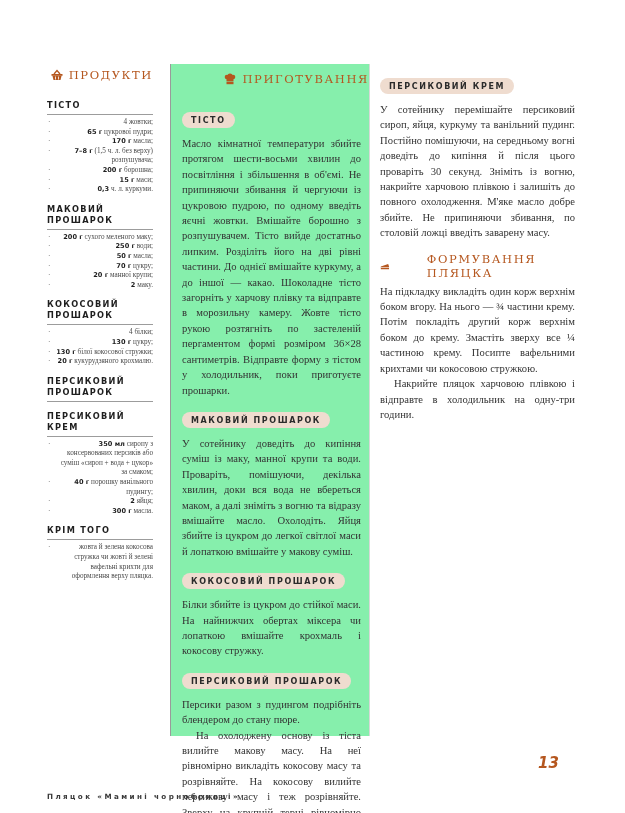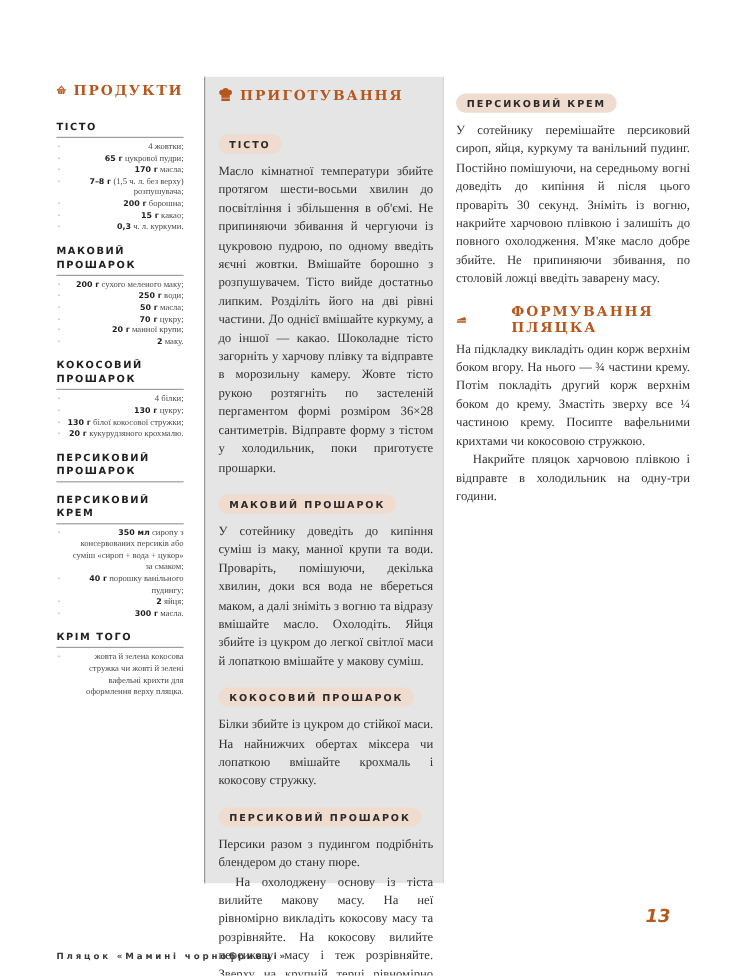--- a/index.html
+++ b/index.html
@@ -5,30 +5,31 @@
     html, body { margin: 0; padding: 0; }
     body {
       width: 625px; height: 813px; background: #ffffff; position: relative; overflow: hidden;
       font-family: "DejaVu Serif", serif; color: #2a2a2a;
     }
     .col-left {
       position: absolute; left: 47px; top: 66px; width: 106px;
     }
     .col-mid {
       position: absolute; left: 170px; top: 64px; width: 200px; height: 672px;
-      background: #e5e5e5; border-left: 1px solid #9a9a9a; border-right: 1px solid #d8d8d8;
+      background: #86efac; border-left: 1px solid #9a9a9a; border-right: 1px solid #d8d8d8;
       box-sizing: border-box; padding: 6px 0 0 11px;
     }
     .col-right {
       position: absolute; left: 380px; top: 64px; width: 195px;
     }
     .section-head {
       display: flex; align-items: center; gap: 6px;
-      color: #b5571f; font-weight: bold; font-size: 11.5px; letter-spacing: 1.6px;
+      color: #b5571f; font-weight: normal; font-size: 11.5px; letter-spacing: 1.6px;
       height: 18px;
+      justify-content: flex-end;
     }
     .section-head .ico { width: 12px; height: 12px; display: inline-block; }
     .grp-title {
       font-family: "DejaVu Sans", sans-serif; font-weight: bold; font-size: 8.2px;
       letter-spacing: 1.3px; color: #1f1f1f; line-height: 11px;
       border-bottom: 1.5px solid #9c9c9c; padding-bottom: 3px; margin-top: 9px;
       text-transform: uppercase;
     }
     .ing-list { list-style: none; margin: 3px 0 0 0; padding: 0; }
     .ing-list li {
@@ -73,21 +74,21 @@
     <span>ПРОДУКТИ</span>
   </div>
   <div id="ing-groups" style="margin-top:12px;">
       <div class="grp-title" style="margin-top: 16px;">ТІСТО</div>
       <ul class="ing-list">
         <li><span>4 жовтки;</span></li>
         <li><b>65 г</b><span> цукрової пудри;</span></li>
         <li><b>170 г</b><span> масла;</span></li>
         <li><b>7–8 г</b><span> (1,5 ч. л. без верху) розпушувача;</span></li>
         <li><b>200 г</b><span> борошна;</span></li>
-        <li><b>15 г</b><span> какао;</span></li>
+        <li><b>15 г</b><span> маси;</span></li>
         <li><b>0,3</b><span> ч. л. куркуми.</span></li>
       </ul>
       <div class="grp-title">МАКОВИЙ ПРОШАРОК</div>
       <ul class="ing-list">
         <li><b>200 г</b><span> сухого меленого маку;</span></li>
         <li><b>250 г</b><span> води;</span></li>
         <li><b>50 г</b><span> масла;</span></li>
         <li><b>70 г</b><span> цукру;</span></li>
         <li><b>20 г</b><span> манної крупи;</span></li>
         <li><b>2</b><span> маку.</span></li>

